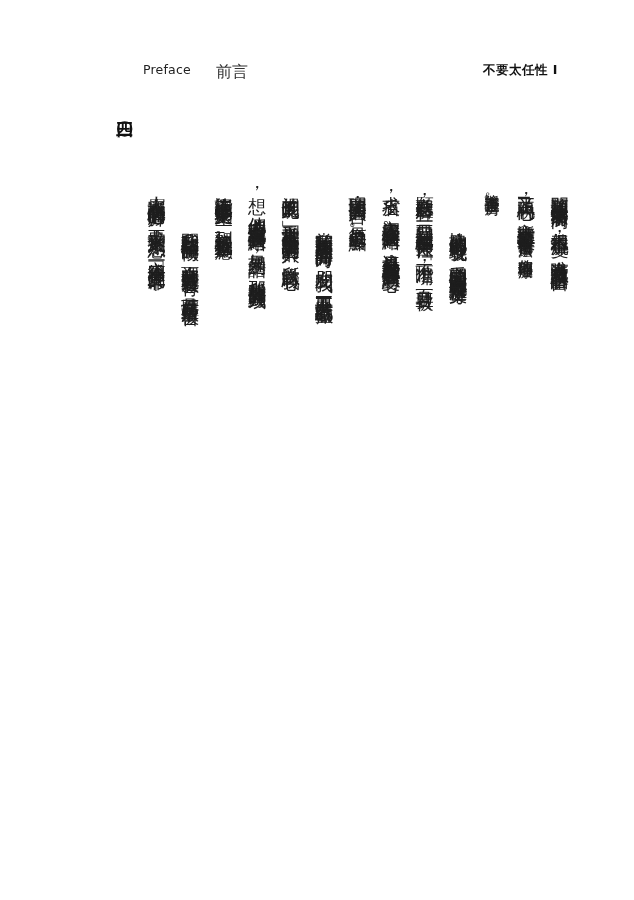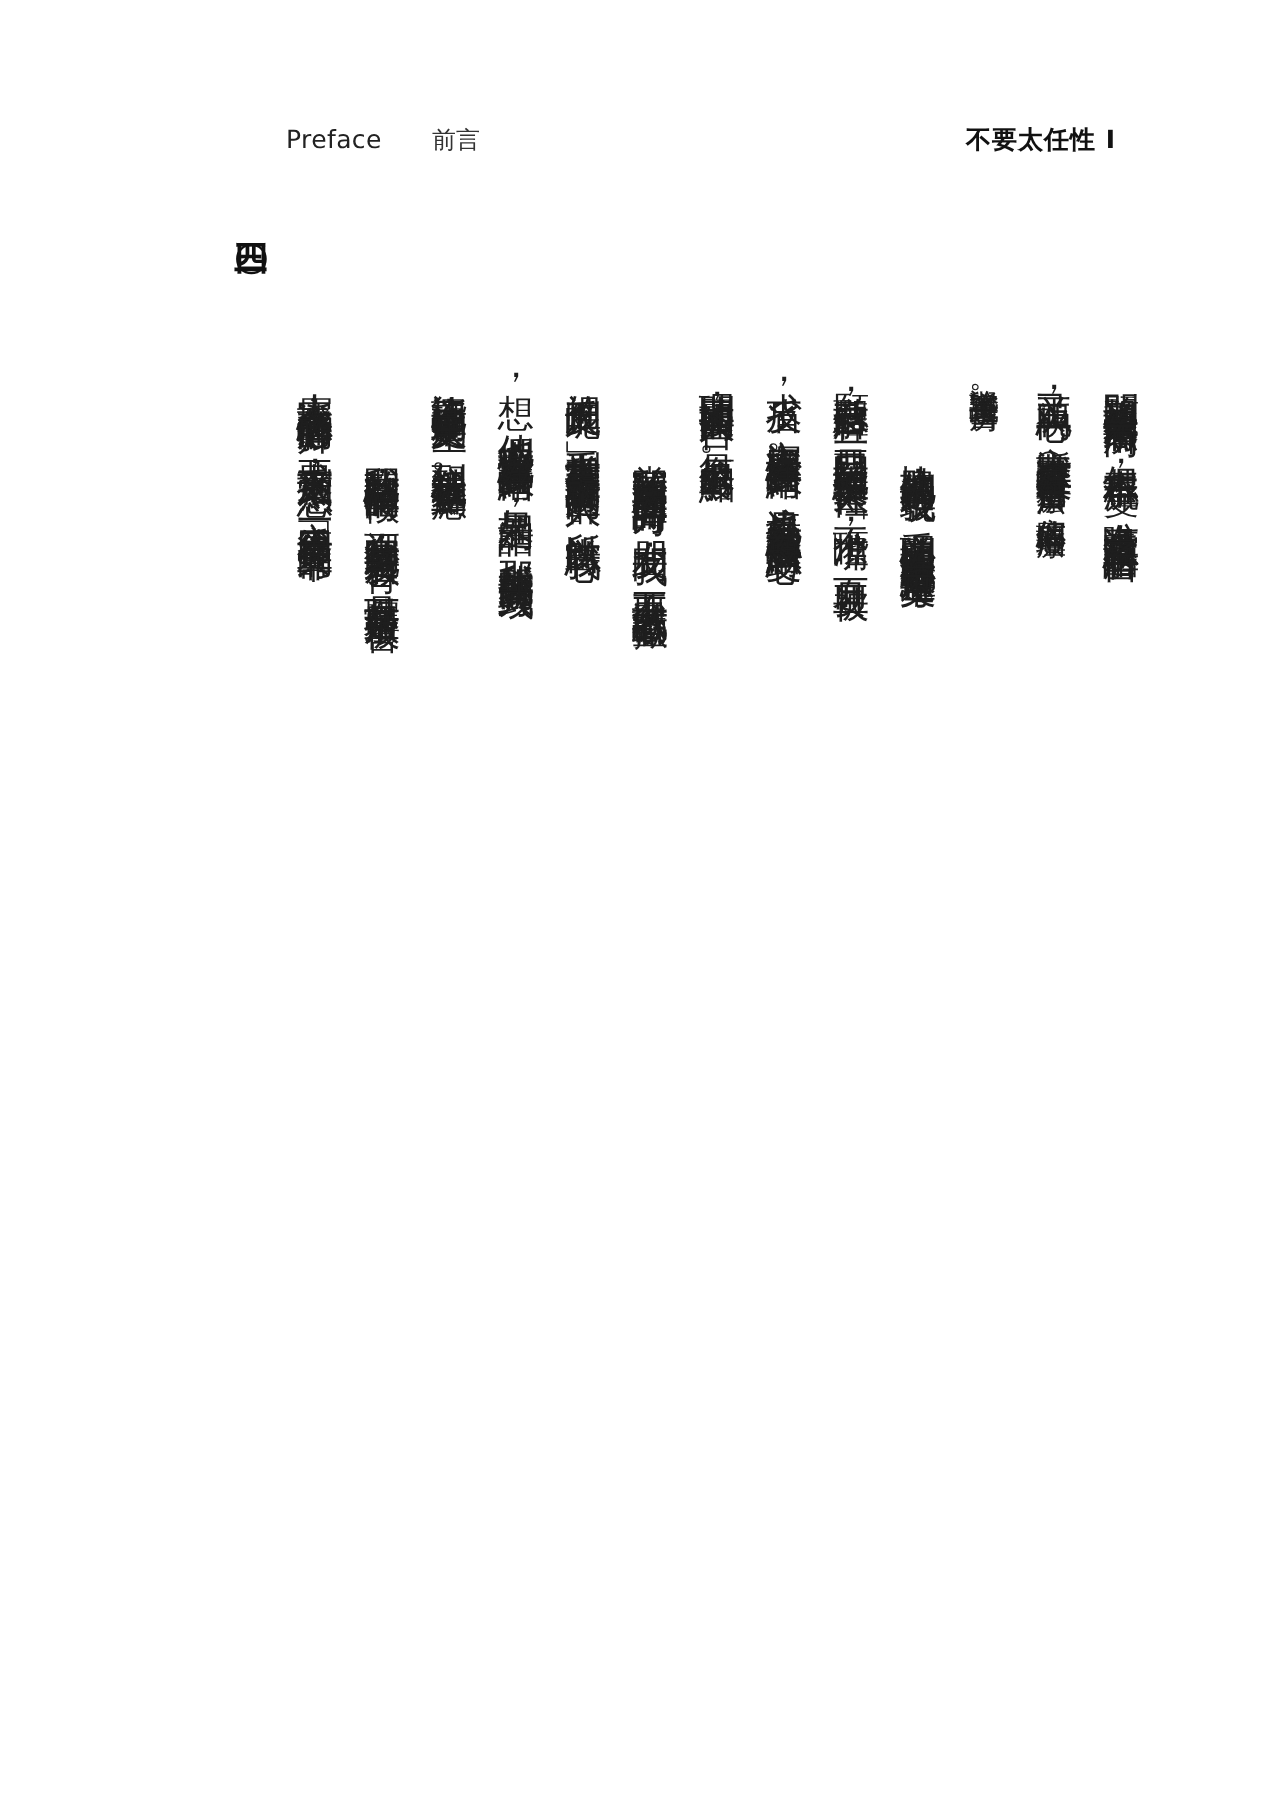--- a/index.html
+++ b/index.html
@@ -28,21 +28,21 @@
       left: 143px;
       top: 0;
       font-size: 12.5px;
       color: #222;
       letter-spacing: 0.2px;
     }
     .header-left-zh {
       position: absolute;
       left: 216px;
       top: 0;
-      font-size: 12px;
+      font-size: 16px;
       color: #333;
     }
     .header-right {
       position: absolute;
       right: 76px;
       top: 0;
       font-size: 12.5px;
       font-weight: bold;
       color: #111;
       letter-spacing: 0.5px;

